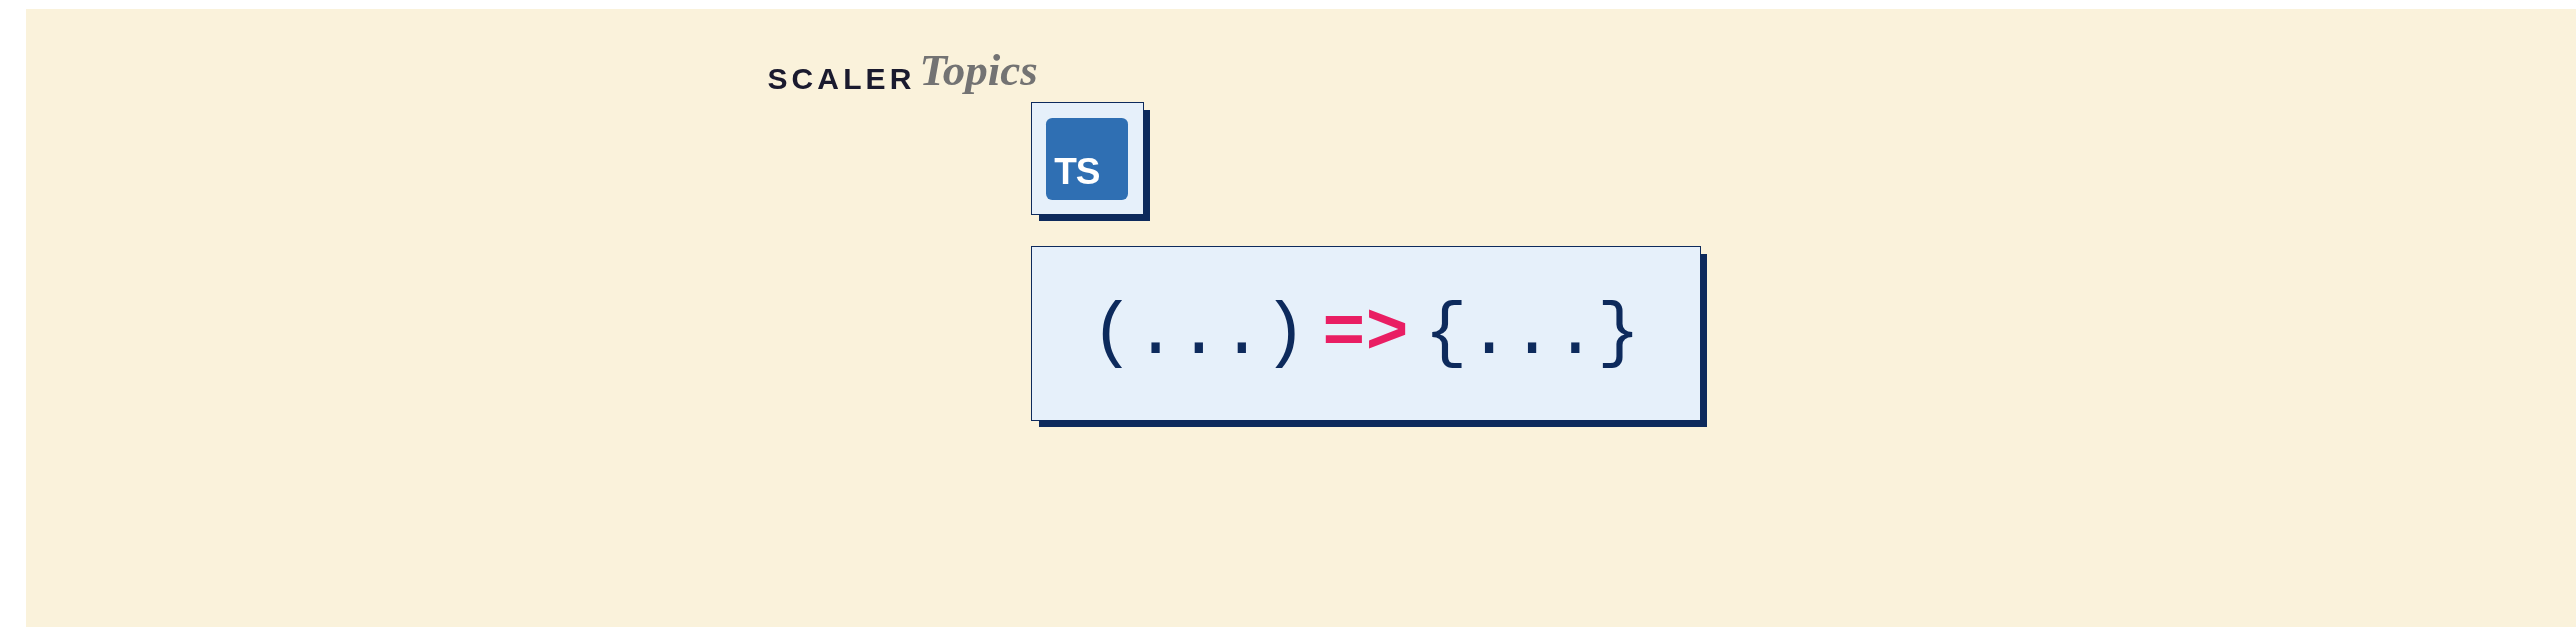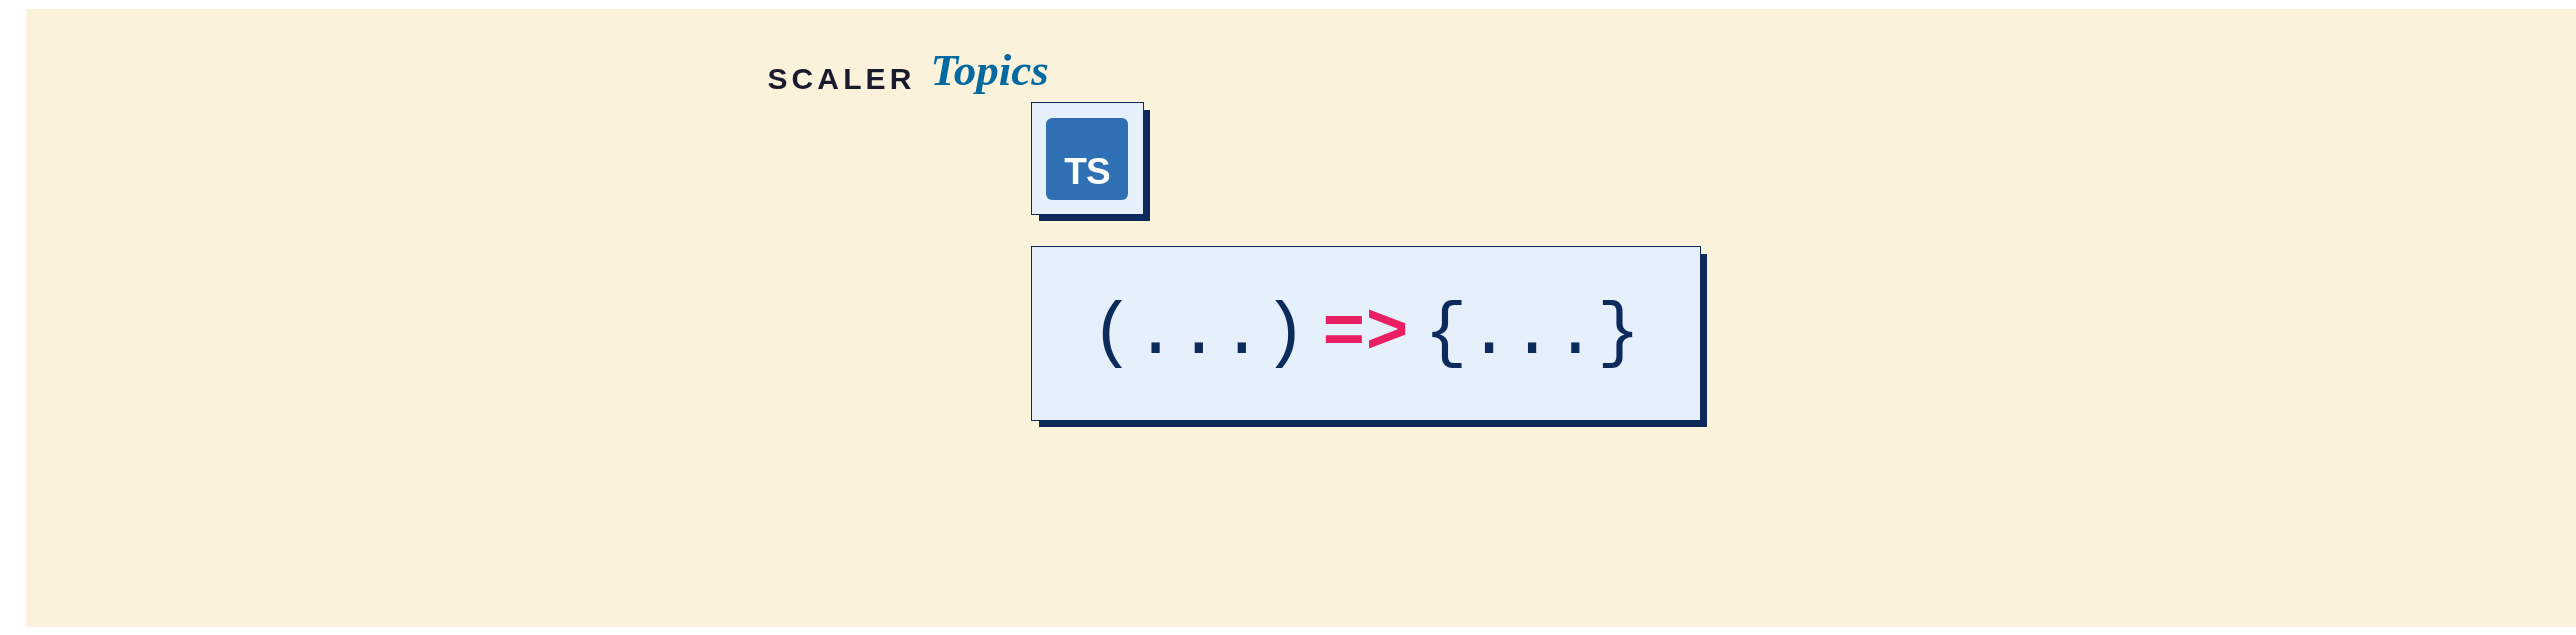--- a/index.html
+++ b/index.html
@@ -32,23 +32,23 @@
     .logo-scaler {
       font-family: Arial, sans-serif;
       font-weight: 900;
       font-size: 30px;
       letter-spacing: 4.1px;
       color: #1a1a2e;
     }
     .logo-topics {
       font-family: 'Brush Script MT', cursive;
       font-size: 45px;
-      color: #0369a1;
+      color: #737373;
       margin-top: -11.3px;
-      margin-left: 15px;
+      margin-left: 4px;
       font-style: italic;
       font-weight: 600;
     }
     .content {
       position: absolute;
       top: 93px;
       left: 1005px;
       display: flex;
       flex-direction: column;
       gap: 31px;
@@ -79,21 +79,21 @@
       align-items: center;
       justify-content: center;
     }
     .ts-icon {
       width: 82px;
       height: 82px;
       background: #2f6fb3;
       border-radius: 6.2px;
       display: flex;
       align-items: flex-end;
-      justify-content: center;
+      justify-content: flex-start;
       padding: 6.2px 8.2px;
     }
     .ts-text {
       color: #ffffff;
       font-weight: 900;
       font-size: 37px;
       letter-spacing: -1px;
     }
     .title-box {
       width: 541px;

